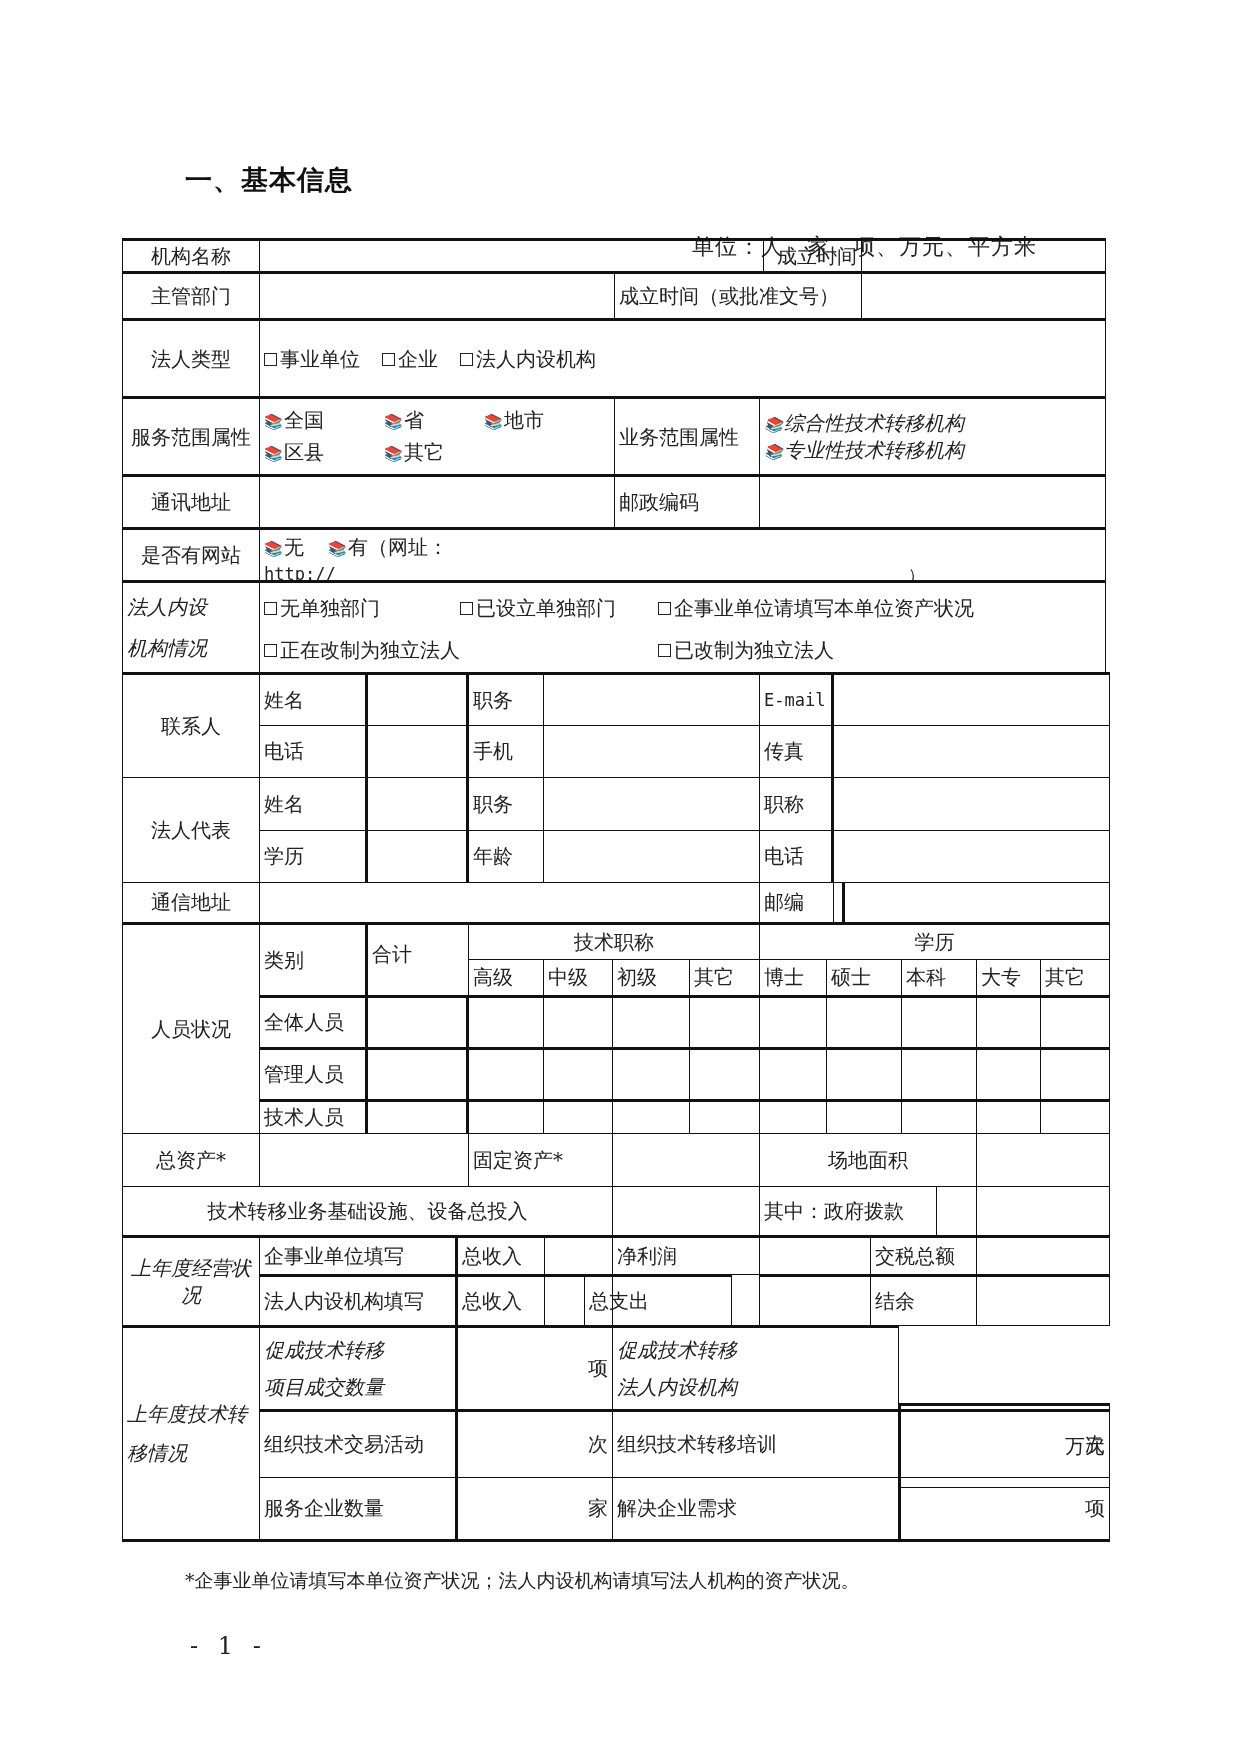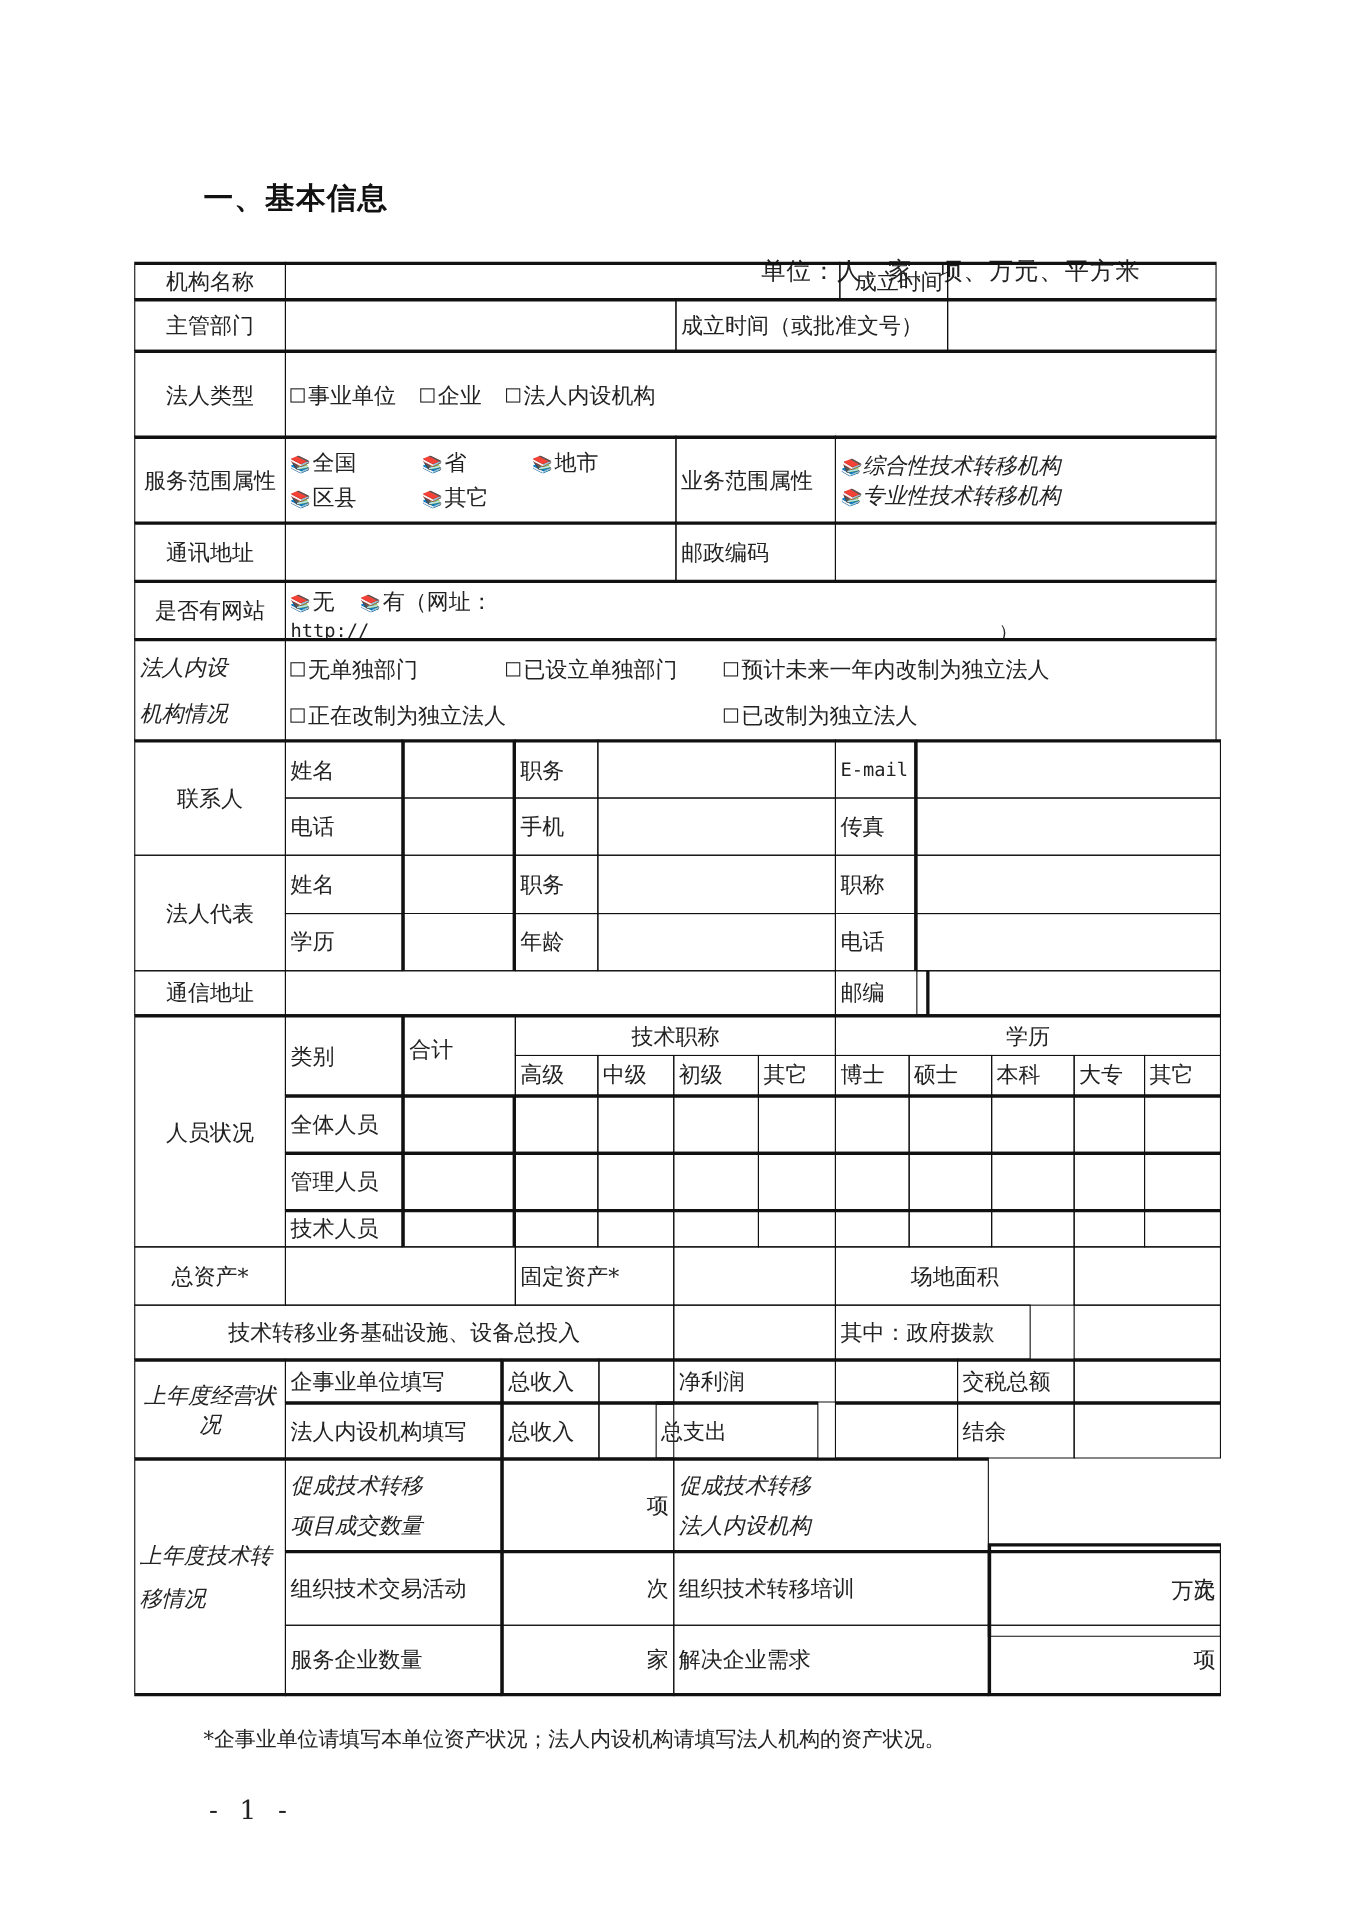--- a/index.html
+++ b/index.html
@@ -86,21 +86,21 @@
     <span class="line2" style="left:648px;top:34px;font-size:17px;">）</span>
   </div>
 
   <div class="c col thick-t" style="left:122px;top:580px;width:138px;height:94px;">
     <span>法人内设</span>
     <span style="margin-top:14px;">机构情况</span>
   </div>
   <div class="c thick-t" style="left:259px;top:580px;width:847px;height:94px;padding:0;">
     <span class="line2" style="left:4px;top:12px;"><span class="box"></span><span>无单独部门</span></span>
     <span class="line2" style="left:200px;top:12px;"><span class="box"></span><span>已设立单独部门</span></span>
-    <span class="line2" style="left:398px;top:12px;"><span class="box"></span><span>预计未来一年内改制为独立法人</span></span>
+    <span class="line2" style="left:398px;top:12px;"><span class="box"></span><span>企事业单位请填写本单位资产状况</span></span>
     <span class="line2" style="left:4px;top:54px;"><span class="box"></span><span>正在改制为独立法人</span></span>
     <span class="line2" style="left:398px;top:54px;"><span class="box"></span><span>已改制为独立法人</span></span>
   </div>
 
   <div class="c ctr thick-t" style="left:122px;top:672px;width:138px;height:106px;">联系人</div>
   <div class="c thick-t" style="left:259px;top:672px;width:107px;height:54px;">姓名</div>
   <div class="c thick-t" style="left:365px;top:672px;width:104px;height:54px;border-left-width:3px;border-right-width:3px;"></div>
   <div class="c thick-t" style="left:468px;top:672px;width:76px;height:54px;">职务</div>
   <div class="c thick-t" style="left:543px;top:672px;width:217px;height:54px;"></div>
   <div class="c mono thick-t" style="left:759px;top:672px;width:75px;height:54px;border-right-width:3px;">E-mail</div>
@@ -205,21 +205,21 @@
   <div class="c thick-t" style="left:455px;top:1235px;width:90px;height:40px;border-left-width:3px;">总收入</div>
   <div class="c thick-t" style="left:544px;top:1235px;width:69px;height:40px;"></div>
   <div class="c thick-t" style="left:612px;top:1235px;width:148px;height:40px;">净利润</div>
   <div class="c thick-t" style="left:759px;top:1235px;width:112px;height:40px;"></div>
   <div class="c thick-t" style="left:870px;top:1235px;width:107px;height:40px;">交税总额</div>
   <div class="c thick-t" style="left:976px;top:1235px;width:134px;height:40px;"></div>
 
   <div class="c thick-t" style="left:259px;top:1274px;width:197px;height:52px;">法人内设机构填写</div>
   <div class="c thick-t" style="left:455px;top:1274px;width:90px;height:52px;border-left-width:3px;">总收入</div>
   <div class="c thick-t" style="left:544px;top:1274px;width:69px;height:52px;"></div>
-  <div class="c thick-t" style="left:596px;top:1274px;width:148px;height:52px;">总支出</div>
+  <div class="c thick-t" style="left:584px;top:1274px;width:148px;height:52px;">总支出</div>
   <div class="c thick-t" style="left:759px;top:1274px;width:112px;height:52px;"></div>
   <div class="c thick-t" style="left:870px;top:1274px;width:107px;height:52px;">结余</div>
   <div class="c thick-t" style="left:976px;top:1274px;width:134px;height:52px;"></div>
 
   <div class="c col thick-t thick-b" style="left:122px;top:1325px;width:138px;height:217px;">
     <span>上年度技术转</span>
     <span style="margin-top:12px;">移情况</span>
   </div>
 
   <div class="c col thick-t" style="left:259px;top:1325px;width:197px;height:85px;">

